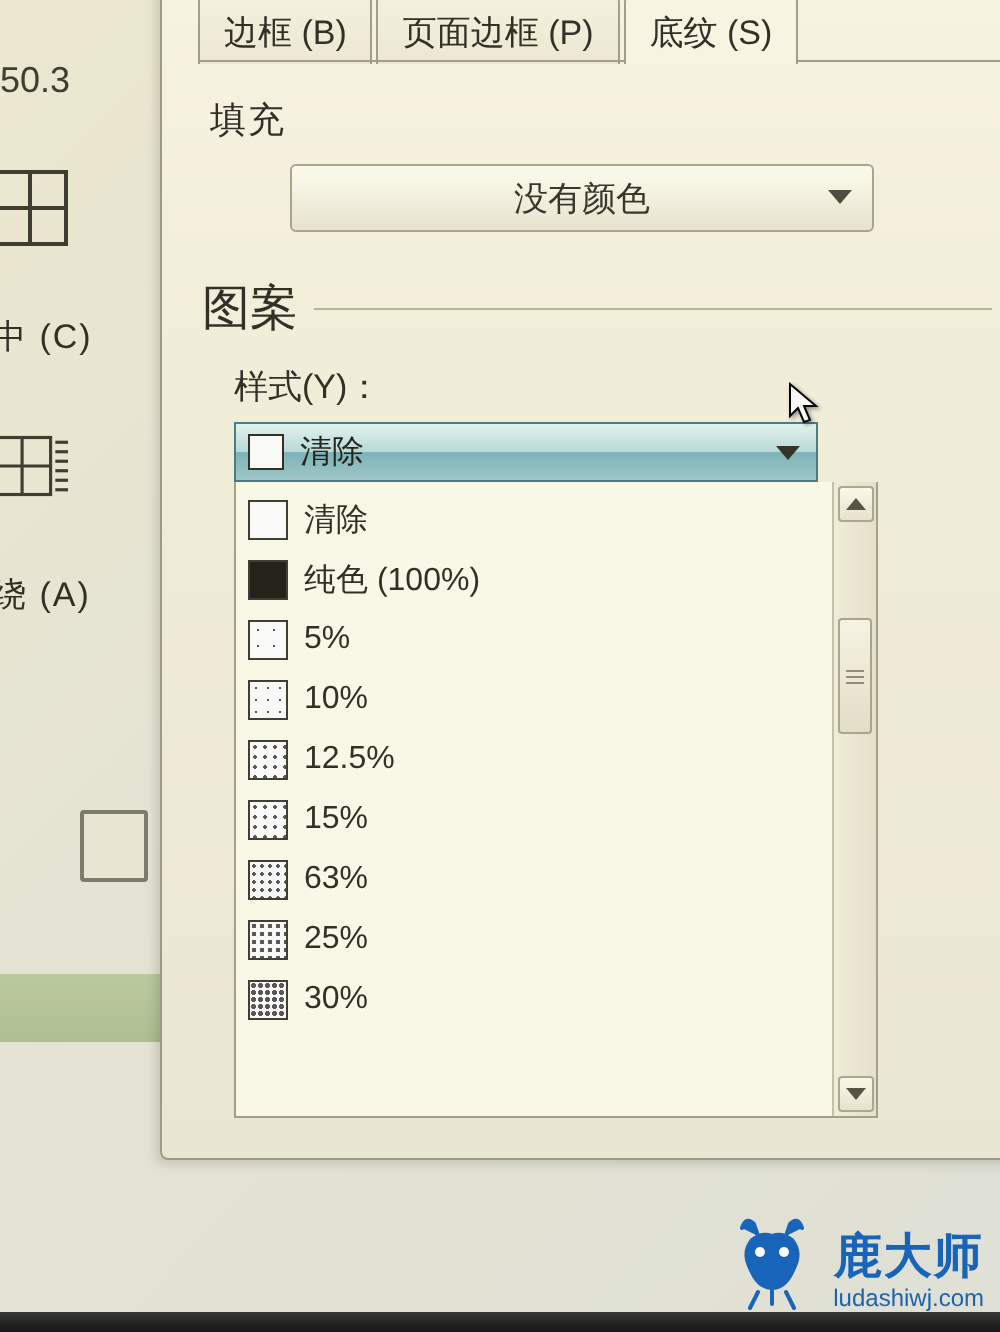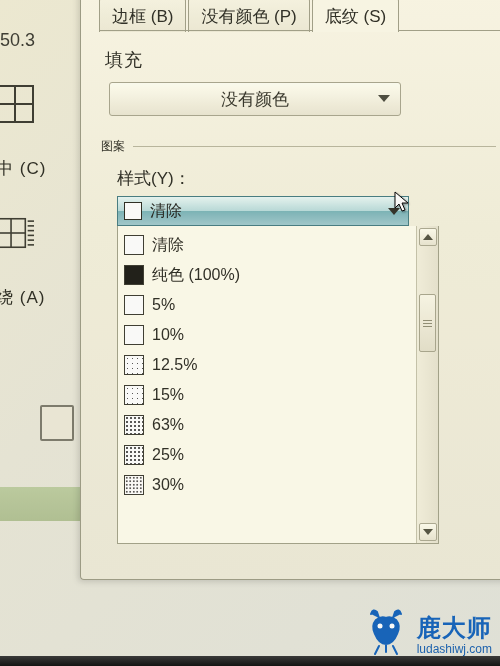--- a/index.html
+++ b/index.html
@@ -12,27 +12,27 @@
   .left-cut{position:absolute;left:40px;bottom:225px;width:34px;height:36px;border:2px solid #7a796a;background:#e8e7d7;border-radius:2px;}
   .green-strip{position:absolute;left:0;right:0;height:34px;bottom:145px;background:linear-gradient(#b8cc9e,#adc091);}
 
   .dialog{position:absolute;left:80px;top:-8px;right:-12px;height:588px;background:linear-gradient(#f7f5e6,#efeedc 40%,#e8e8d7);border:1px solid #9a9a84;border-top:none;border-right:none;border-radius:0 0 0 4px;box-shadow:-2px 2px 6px rgba(0,0,0,.15);}
   .tabs{display:flex;gap:2px;margin:6px 0 0 18px;}
   .tab{padding:6px 12px 4px;font-size:17px;color:#2c2c22;border:1px solid #9f9e86;border-bottom:none;background:linear-gradient(#f4f3e3,#eae9d6);border-radius:3px 3px 0 0;cursor:pointer;position:relative;}
   .tab.active{background:#f7f6e7;z-index:2;}
   .tab-underline{position:absolute;left:18px;right:10px;top:38px;height:1px;background:#9f9e86;}
 
   .field-label{font-size:18px;color:#2b2b21;margin:16px 0 10px 24px;letter-spacing:1px;}
-  .dropdown{margin:0 0 0 28px;width:292px;height:34px;border:1px solid #a6a58d;border-radius:3px;background:linear-gradient(#fdfdf2,#e6e5d2);display:flex;align-items:center;justify-content:center;position:relative;cursor:pointer;}
+  .dropdown{margin:0 0 0 64px;width:292px;height:34px;border:1px solid #a6a58d;border-radius:3px;background:linear-gradient(#fdfdf2,#e6e5d2);display:flex;align-items:center;justify-content:center;position:relative;cursor:pointer;}
   .dropdown span{font-size:17px;color:#333327;}
   .dropdown .arrow{position:absolute;right:10px;top:12px;width:0;height:0;border-left:6px solid transparent;border-right:6px solid transparent;border-top:7px solid #4a4a3c;}
 
   .group{margin:22px 0 0 20px;}
   .group-line{display:flex;align-items:center;gap:8px;}
-  .group-line .t{font-size:12px;color:#2c2c22;}
+  .group-line .t{font-size:24px;color:#2c2c22;}
   .group-line hr{flex:1;border:none;border-top:1px solid #b6b59d;margin-right:16px;}
   .sublabel{font-size:17px;color:#2c2c22;margin:12px 0 6px 16px;}
 
   .combo-sel{margin-left:16px;width:292px;height:30px;background:linear-gradient(#e2f4f4,#b2dadd 50%,#74b4bb 51%,#9ac9cf);border:1px solid #3f7d84;display:flex;align-items:center;gap:8px;padding:0 6px;position:relative;cursor:pointer;}
   .combo-sel .sw{width:18px;height:18px;border:1px solid #2b2b20;background:#fff;}
   .combo-sel .txt{font-size:16px;color:#1f1f18;}
   .combo-sel .arrow{position:absolute;right:8px;top:11px;width:0;height:0;border-left:6px solid transparent;border-right:6px solid transparent;border-top:7px solid #2f2f25;}
 
   .listwrap{margin-left:16px;width:322px;height:318px;border:1px solid #a0a088;border-top:none;background:#faf9ec;display:flex;}
   .list{flex:1;padding:4px 0 4px 4px;overflow:hidden;}
@@ -93,21 +93,21 @@
       </svg>
   </div>
   <div class="left-btn">环绕 (A)</div>
 </div>
 <div class="left-cut"></div>
 <div class="green-strip"></div>
 
 <div class="dialog">
   <div class="tabs">
     <div class="tab"><span>边框 (B)</span></div>
-    <div class="tab"><span>没有颜色 (P)</span></div>
+    <div class="tab"><span>页面边框 (P)</span></div>
     <div class="tab active"><span>底纹 (S)</span></div>
   </div>
   <div class="tab-underline"></div>
 
   <div class="field-label">填充</div>
   <div class="dropdown">
     <span>没有颜色</span>
     <div class="arrow"></div>
   </div>
 

